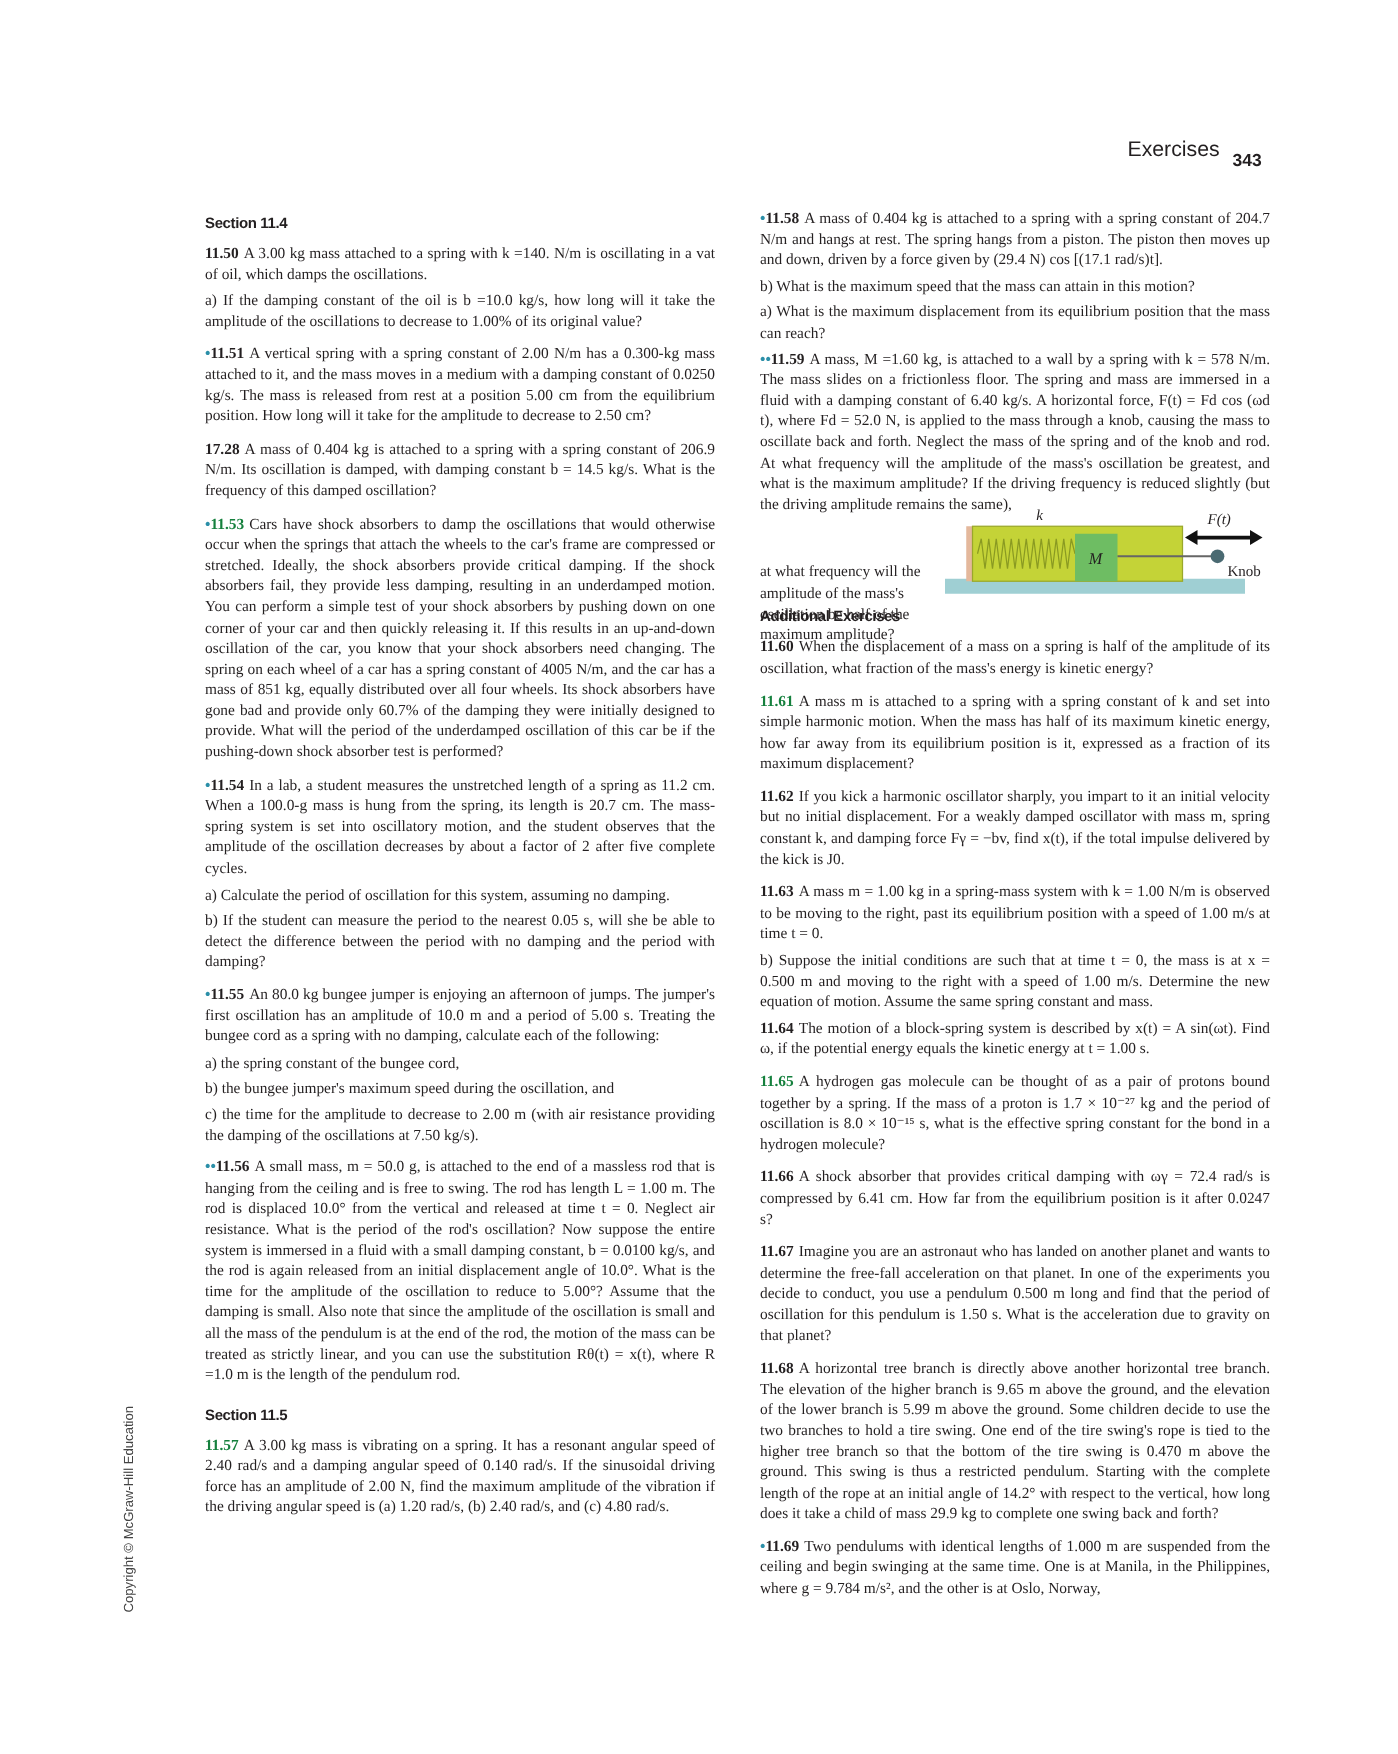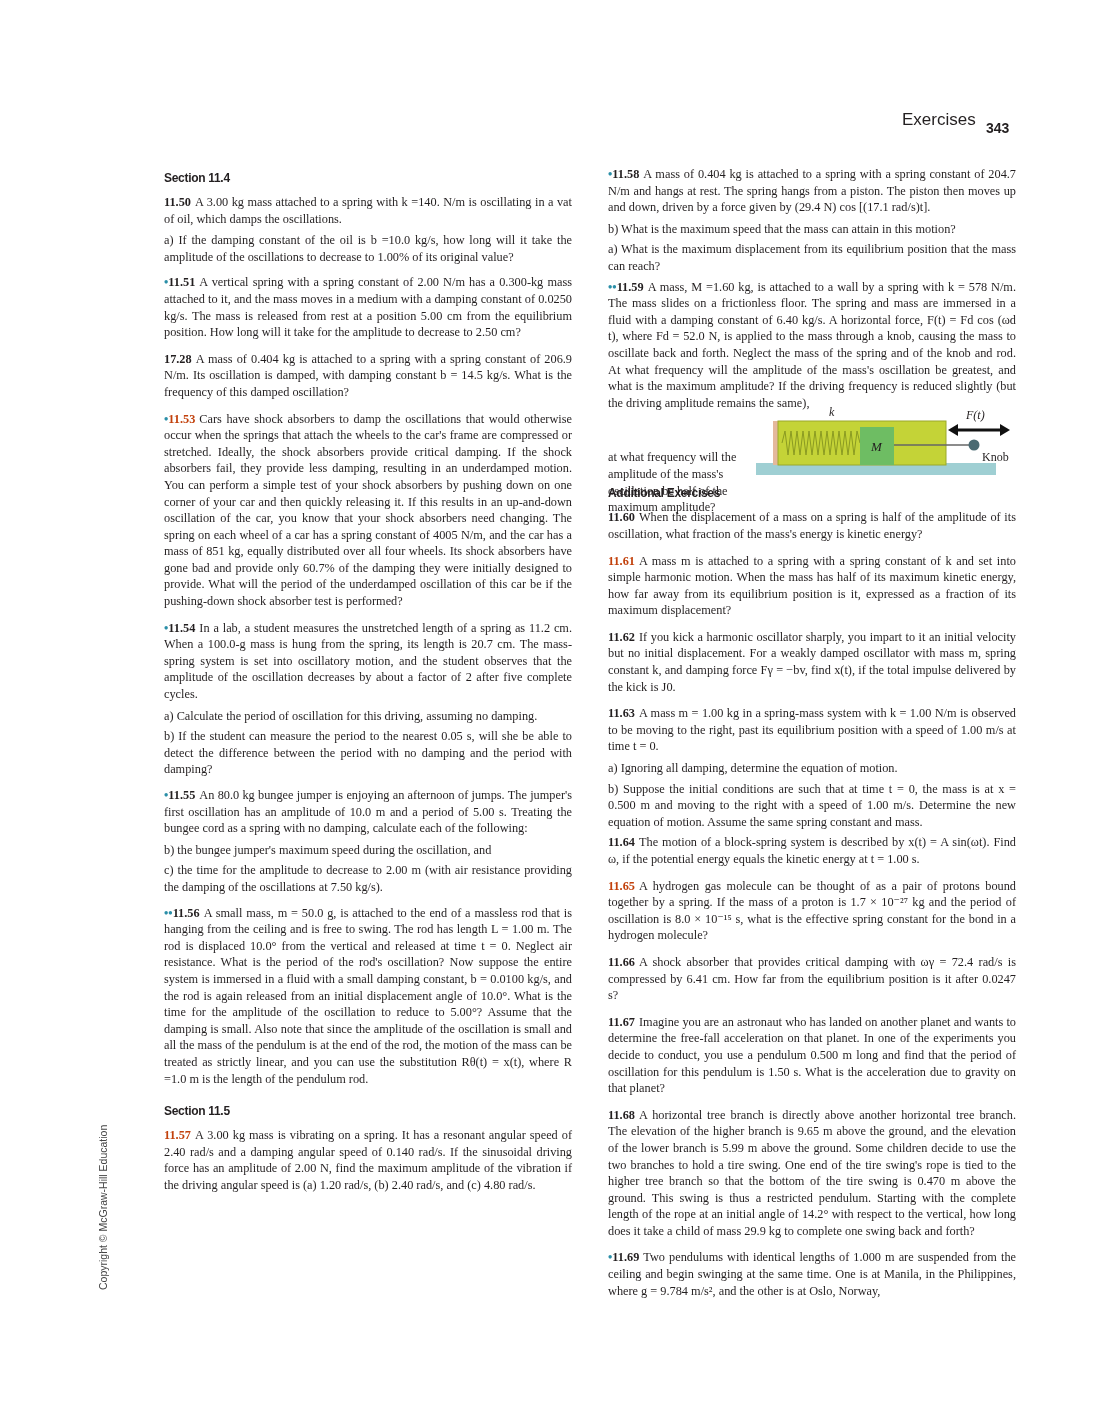--- a/index.html
+++ b/index.html
@@ -16,21 +16,21 @@
   .col { position: absolute; top: 168px; width: 408px; font-size: 12.3px; line-height: 16.6px; }
   .col-left { left: 164px; }
   .col-right { left: 608px; top: 166px; }
 
   .section-title { font-size: 12px; font-weight: bold; margin: 0 0 6px 0; letter-spacing: -0.3px; line-height: 20px; }
   .section-title.spaced { margin-top: 14px; }
 
   .prob { margin: 0 0 5px 0; text-align: justify; }
   .part { margin: 0 0 4px 0; text-align: justify; }
   .num { font-weight: bold; margin-right: 4px; }
-  .num.teal { color: #c2410c; }
+  .num.teal { color: #15803d; }
   .dot { color: #2b8fa8; font-weight: bold; }
   .gap { height: 5px; }
 
   .fig-wrap { position: relative; height: 66px; margin: 0 0 4px 0; }
   .fig-text { position: absolute; left: 0; top: 0; width: 150px; margin-top: 38px; }
   .fig { position: absolute; left: 148px; top: -6px; width: 262px; height: 76px; }
 </style>
 </head>
 <body>
 
@@ -60,27 +60,28 @@
   </div>
   <div class="gap"></div>
 
   <div>
     <p class="prob"><span class="dot">•</span><span class="num teal">11.53</span><span>Cars have shock absorbers to damp the oscillations that would otherwise occur when the springs that attach the wheels to the car's frame are compressed or stretched. Ideally, the shock absorbers provide critical damping. If the shock absorbers fail, they provide less damping, resulting in an underdamped motion. You can perform a simple test of your shock absorbers by pushing down on one corner of your car and then quickly releasing it. If this results in an up-and-down oscillation of the car, you know that your shock absorbers need changing. The spring on each wheel of a car has a spring constant of 4005 N/m, and the car has a mass of 851 kg, equally distributed over all four wheels. Its shock absorbers have gone bad and provide only 60.7% of the damping they were initially designed to provide. What will the period of the underdamped oscillation of this car be if the pushing-down shock absorber test is performed?</span></p>
   </div>
   <div class="gap"></div>
 
   <div>
     <p class="prob"><span class="dot">•</span><span class="num">11.54</span><span>In a lab, a student measures the unstretched length of a spring as 11.2 cm. When a 100.0-g mass is hung from the spring, its length is 20.7 cm. The mass-spring system is set into oscillatory motion, and the student observes that the amplitude of the oscillation decreases by about a factor of 2 after five complete cycles.</span></p>
-    <p class="part">a) Calculate the period of oscillation for this driving, assuming no damping.</p>
+    <p class="part">a) Calculate the period of oscillation for this system, assuming no damping.</p>
     <p class="part">b) If the student can measure the period to the nearest 0.05 s, will she be able to detect the difference between the period with no damping and the period with damping?</p>
   </div>
   <div class="gap"></div>
 
   <div>
     <p class="prob"><span class="dot">•</span><span class="num">11.55</span><span>An 80.0 kg bungee jumper is enjoying an afternoon of jumps. The jumper's first oscillation has an amplitude of 10.0 m and a period of 5.00 s. Treating the bungee cord as a spring with no damping, calculate each of the following:</span></p>
+    <p class="part">a) the spring constant of the bungee cord,</p>
     <p class="part">b) the bungee jumper's maximum speed during the oscillation, and</p>
     <p class="part">c) the time for the amplitude to decrease to 2.00 m (with air resistance providing the damping of the oscillations at 7.50 kg/s).</p>
   </div>
   <div class="gap"></div>
 
   <div>
     <p class="prob"><span class="dot">••</span><span class="num">11.56</span><span>A small mass, m = 50.0 g, is attached to the end of a massless rod that is hanging from the ceiling and is free to swing. The rod has length L = 1.00 m. The rod is displaced 10.0° from the vertical and released at time t = 0. Neglect air resistance. What is the period of the rod's oscillation? Now suppose the entire system is immersed in a fluid with a small damping constant, b = 0.0100 kg/s, and the rod is again released from an initial displacement angle of 10.0°. What is the time for the amplitude of the oscillation to reduce to 5.00°? Assume that the damping is small. Also note that since the amplitude of the oscillation is small and all the mass of the pendulum is at the end of the rod, the motion of the mass can be treated as strictly linear, and you can use the substitution Rθ(t) = x(t), where R =1.0 m is the length of the pendulum rod.</span></p>
   </div>
 
   <div class="section-title sans spaced">Section 11.5</div>
@@ -123,21 +124,20 @@
 
   <p class="prob"><span class="num">11.60</span><span>When the displacement of a mass on a spring is half of the amplitude of its oscillation, what fraction of the mass's energy is kinetic energy?</span></p>
   <div class="gap"></div>
   <p class="prob"><span class="num teal">11.61</span><span>A mass m is attached to a spring with a spring constant of k and set into simple harmonic motion. When the mass has half of its maximum kinetic energy, how far away from its equilibrium position is it, expressed as a fraction of its maximum displacement?</span></p>
   <div class="gap"></div>
   <p class="prob"><span class="num">11.62</span><span>If you kick a harmonic oscillator sharply, you impart to it an initial velocity but no initial displacement. For a weakly damped oscillator with mass m, spring constant k, and damping force Fγ = −bv, find x(t), if the total impulse delivered by the kick is J0.</span></p>
   <div class="gap"></div>
 
   <div>
     <p class="prob"><span class="num">11.63</span><span>A mass m = 1.00 kg in a spring-mass system with k = 1.00 N/m is observed to be moving to the right, past its equilibrium position with a speed of 1.00 m/s at time t = 0.</span></p>
-    <p class="part">a) Ignoring all damping, determine the equation of motion.</p>
     <p class="part">b) Suppose the initial conditions are such that at time t = 0, the mass is at x = 0.500 m and moving to the right with a speed of 1.00 m/s. Determine the new equation of motion. Assume the same spring constant and mass.</p>
   </div>
 
   <p class="prob"><span class="num">11.64</span><span>The motion of a block-spring system is described by x(t) = A sin(ωt). Find ω, if the potential energy equals the kinetic energy at t = 1.00 s.</span></p>
   <div class="gap"></div>
   <p class="prob"><span class="num teal">11.65</span><span>A hydrogen gas molecule can be thought of as a pair of protons bound together by a spring. If the mass of a proton is 1.7 × 10⁻²⁷ kg and the period of oscillation is 8.0 × 10⁻¹⁵ s, what is the effective spring constant for the bond in a hydrogen molecule?</span></p>
   <div class="gap"></div>
   <p class="prob"><span class="num">11.66</span><span>A shock absorber that provides critical damping with ωγ = 72.4 rad/s is compressed by 6.41 cm. How far from the equilibrium position is it after 0.0247 s?</span></p>
   <div class="gap"></div>
   <p class="prob"><span class="num">11.67</span><span>Imagine you are an astronaut who has landed on another planet and wants to determine the free-fall acceleration on that planet. In one of the experiments you decide to conduct, you use a pendulum 0.500 m long and find that the period of oscillation for this pendulum is 1.50 s. What is the acceleration due to gravity on that planet?</span></p>

